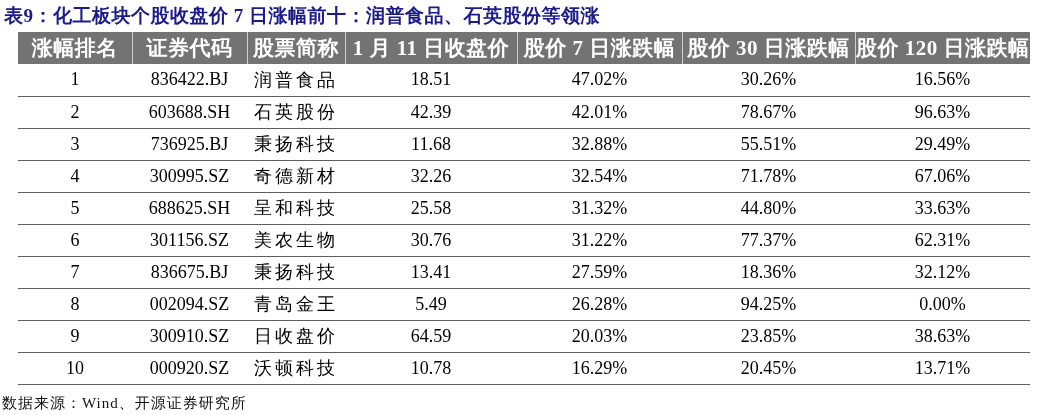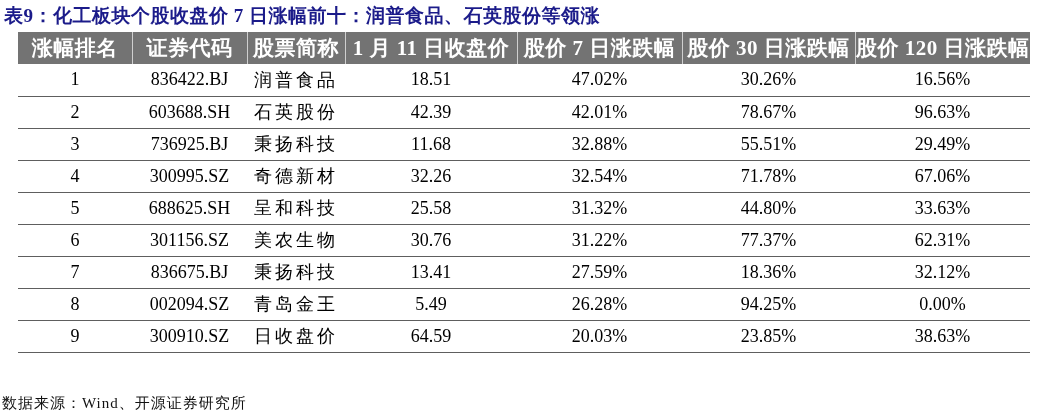--- a/index.html
+++ b/index.html
@@ -171,18 +171,27 @@
         </tr>
         <tr>
           <td>9</td>
           <td>300910.SZ</td>
           <td class="col-name">日收盘价</td>
           <td>64.59</td>
           <td>20.03%</td>
           <td>23.85%</td>
           <td>38.63%</td>
         </tr>
+        <tr>
+          <td>10</td>
+          <td>000920.SZ</td>
+          <td class="col-name">沃顿科技</td>
+          <td>10.78</td>
+          <td>16.29%</td>
+          <td>20.45%</td>
+          <td>13.71%</td>
+        </tr>
       </tbody>
   </table>
 
   <div class="footer">数据来源：Wind、开源证券研究所</div>
 
 </div>
 
 </body></html>

